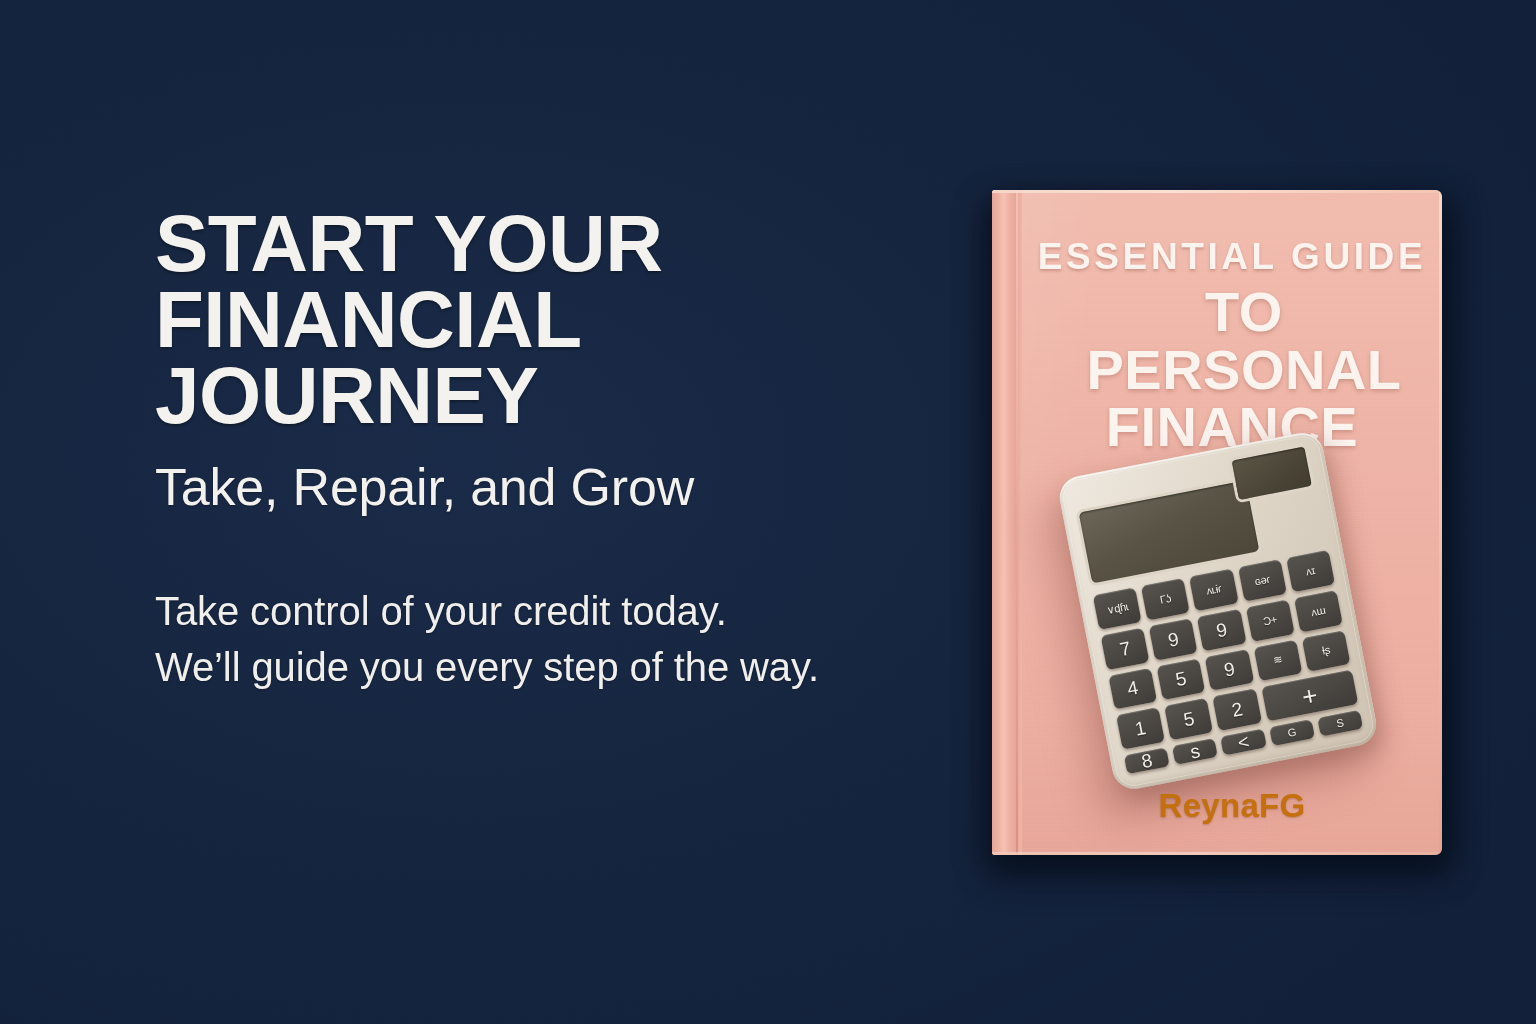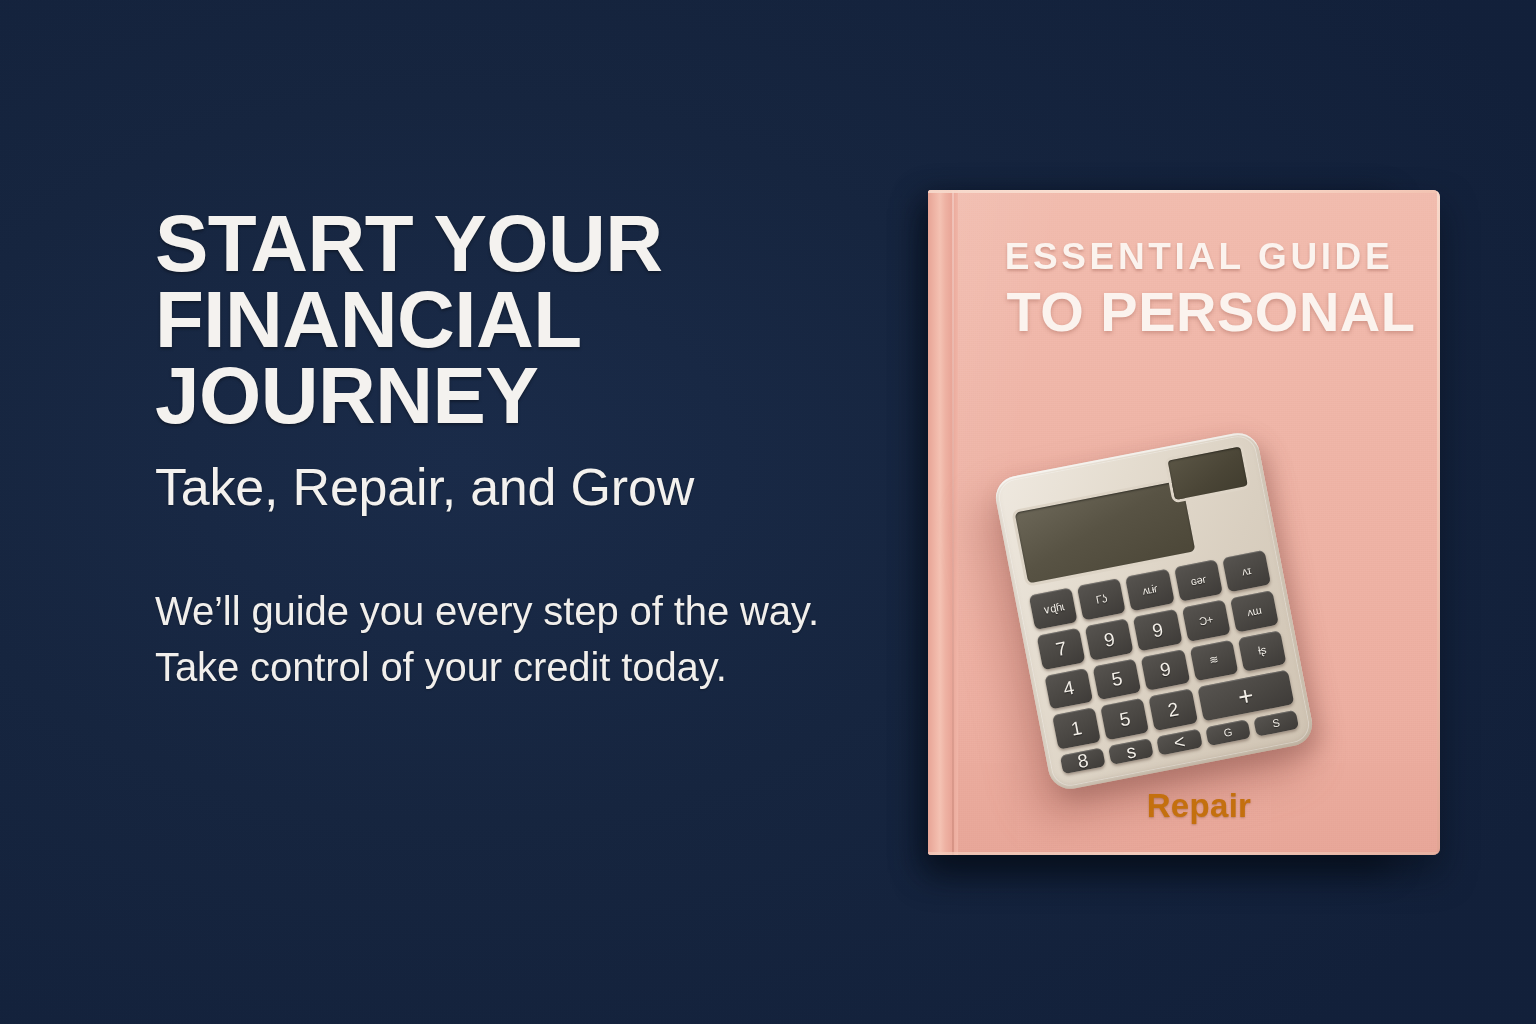--- a/index.html
+++ b/index.html
@@ -68,23 +68,23 @@
     font-size: 40px;
     line-height: 1.42;
     letter-spacing: -0.1px;
     text-shadow: 0 1px 2px rgba(0,0,0,.28);
   }
   .body-line { display: block; }
 
   
   #book {
     position: absolute;
-    left: 928px;
+    left: 992px;
     top: 190px;
-    width: 512px;
+    width: 450px;
     height: 665px;
   }
   #book-shadow {
     position: absolute;
     left: -6px;
     top: 8px;
     width: 468px;
     height: 672px;
     border-radius: 4px 8px 8px 4px;
     background: #07101f;
@@ -298,39 +298,40 @@
   <div id="bg-noise"></div>
 
   <div id="copy">
     <h1 class="headline">START YOUR
 FINANCIAL
 JOURNEY</h1>
 
     <p class="subhead">Take, Repair, and Grow</p>
 
     <p class="body-copy">
+      <span class="body-line">Take control of your credit today.</span>
       <span class="body-line">We’ll guide you every step of the way.</span>
-      <span class="body-line">Take control of your credit today.</span>
     </p>
   </div>
 
   <div id="book">
     <div id="book-shadow"></div>
 
     <div id="book-cover">
       <div id="cover-texture"></div>
       <div id="book-spine"></div>
       <div id="book-spine-line"></div>
       <div id="cover-edge-top"></div>
       <div id="cover-edge-right"></div>
       <div id="cover-edge-bottom"></div>
 
       <div id="cover-title">
         <span class="cover-kicker">ESSENTIAL GUIDE</span>
         <span class="cover-line l1">TO PERSONAL</span>
+        <span class="cover-line">FINANCE</span>
       </div>
 
       <div id="calculator-shadow"></div>
       <div id="calculator">
         <div id="calc-body-edge"></div>
 
         <div id="calc-display-panel">
           <div id="calc-screen"></div>
           <div id="calc-solar"></div>
         </div>
@@ -356,17 +357,17 @@
             <div class="calc-key">2</div>
             <div class="calc-key wide-plus">+</div>
             <div class="calc-key">8</div>
             <div class="calc-key">s</div>
             <div class="calc-key">&lt;</div>
             <div class="calc-key small">G</div>
             <div class="calc-key small">S</div>
           </div>
       </div>
 
-      <div id="cover-brand">Repair</div>
+      <div id="cover-brand">ReynaFG</div>
     </div>
   </div>
 
 </div>
 
 </body></html>

